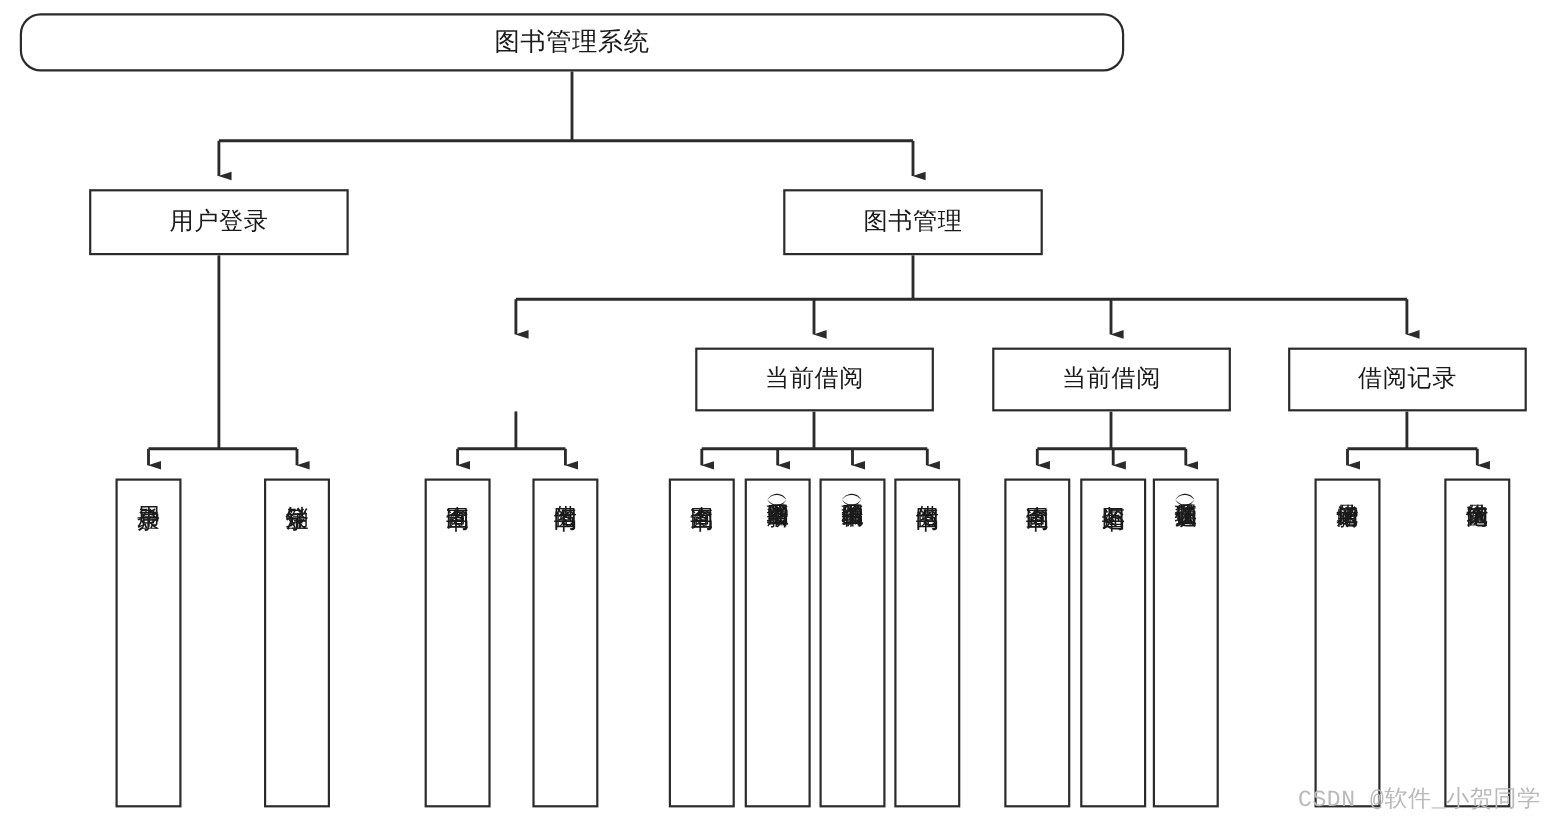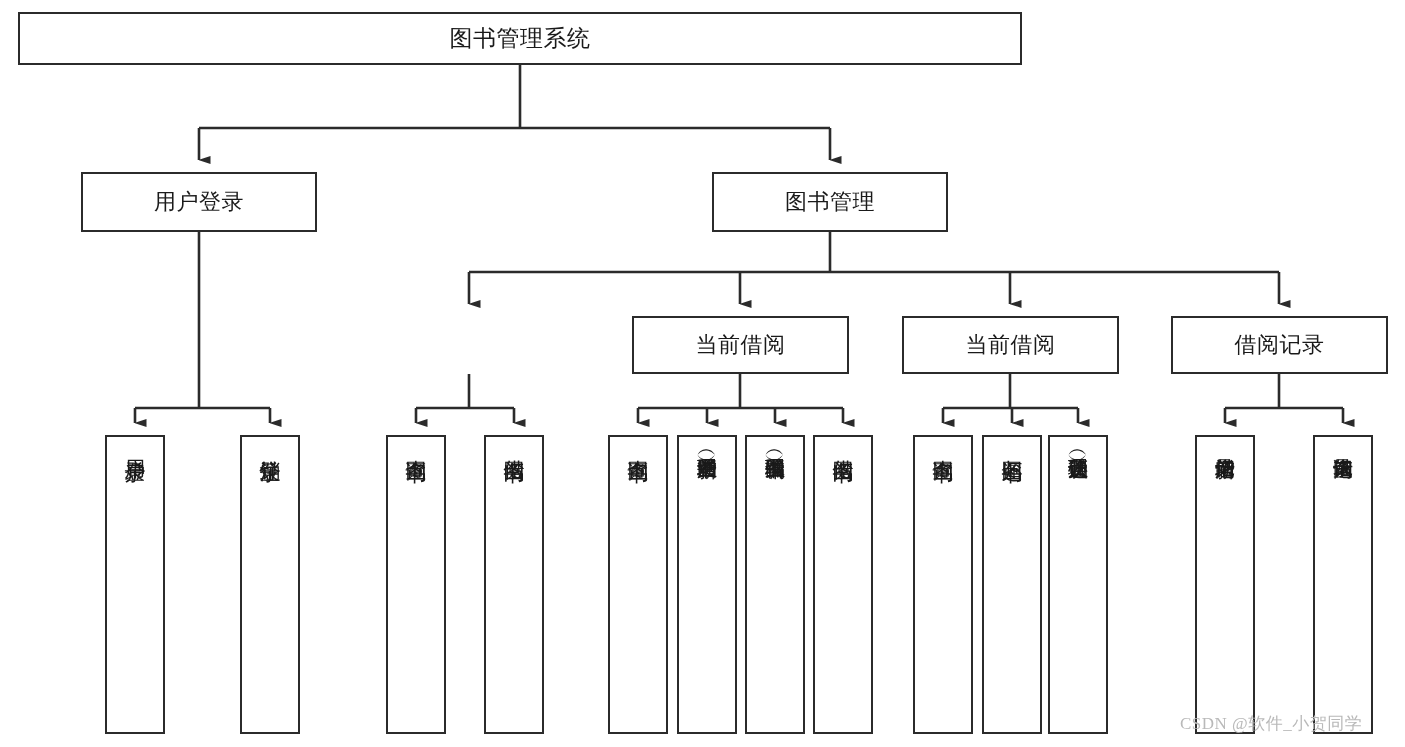--- a/index.html
+++ b/index.html
@@ -64,25 +64,25 @@
     white-space: nowrap;
   }
   .node.vert.tall .node-label {
     font-size: 20px;
     letter-spacing: 0px;
   }
   .watermark {
     position: absolute;
     left: 1180px;
     top: 712px;
-    font-size: 17px;
+    font-size: 21px;
     color: #b9b9b9;
     white-space: nowrap;
     letter-spacing: 0.5px;
-    font-family: Liberation Serif, serif;
+    font-family: Liberation Mono, monospace;
   }
 </style>
 </head>
 <body>
 
 <div id="diagram-root">
 
   <svg id="diagram-svg" viewBox="0 0 1405 747" xmlns="http://www.w3.org/2000/svg">
     <defs>
       <marker id="arrowhead" markerWidth="9" markerHeight="12" refX="4.5" refY="11.5" orient="auto" markerUnits="userSpaceOnUse">
@@ -145,21 +145,21 @@
     </g>
 
     <g stroke="#2b2b2b" stroke-width="2.6" fill="none">
       <path d="M1279,374 L1279,408"></path>
       <path d="M1225,408 L1343,408"></path>
       <path d="M1225,408 L1225,423" marker-end="url(#arrowhead)"></path>
       <path d="M1343,408 L1343,423" marker-end="url(#arrowhead)"></path>
     </g>
   </svg>
 
-  <div class="node horiz root" style="left:18px; top:12px; width:1004px; height:53px;">
+  <div class="node horiz root" style="left:18px; top:12px; width:1004px; height:53px;border-radius:19px;">
     <span class="node-label">图书管理系统</span>
   </div>
 
   <div class="node horiz" style="left:81px; top:172px; width:236px; height:60px;">
     <span class="node-label">用户登录</span>
   </div>
   <div class="node horiz" style="left:712px; top:172px; width:236px; height:60px;">
     <span class="node-label">图书管理</span>
   </div>
 

